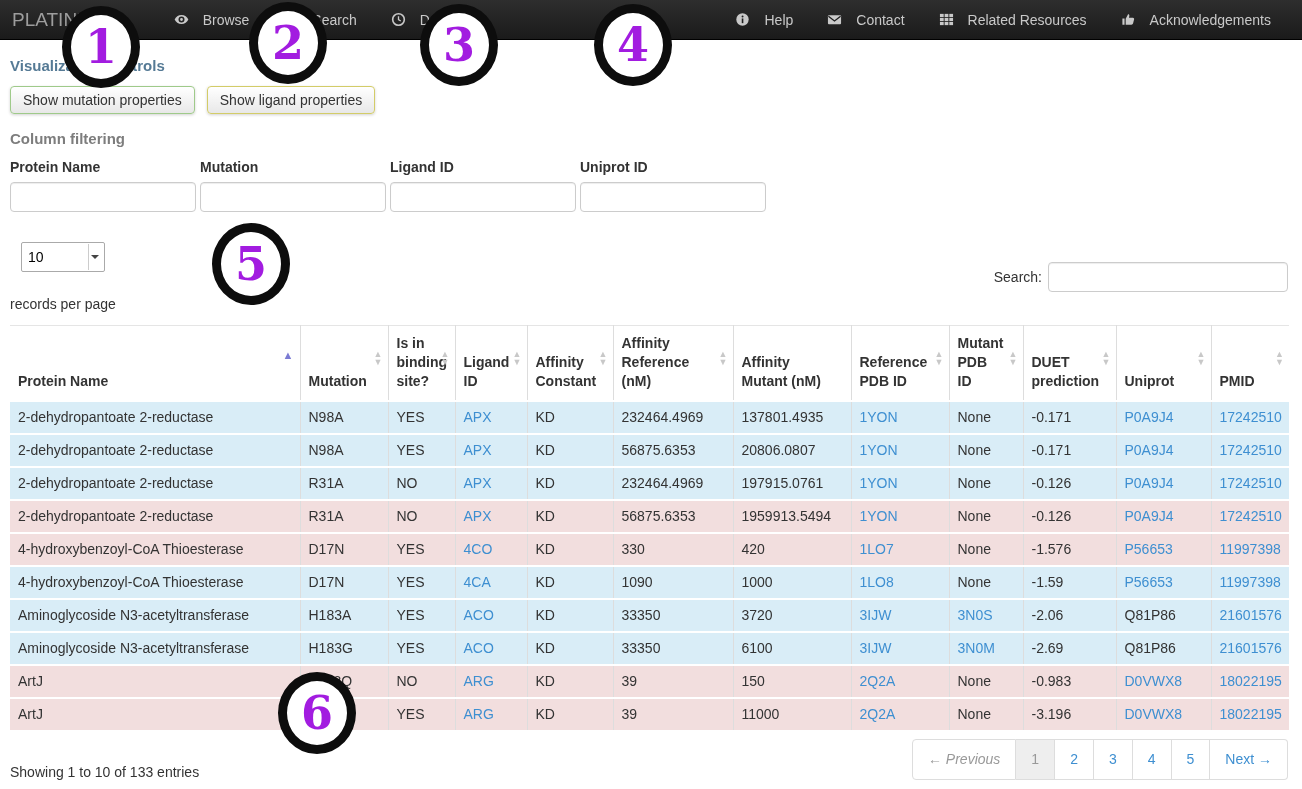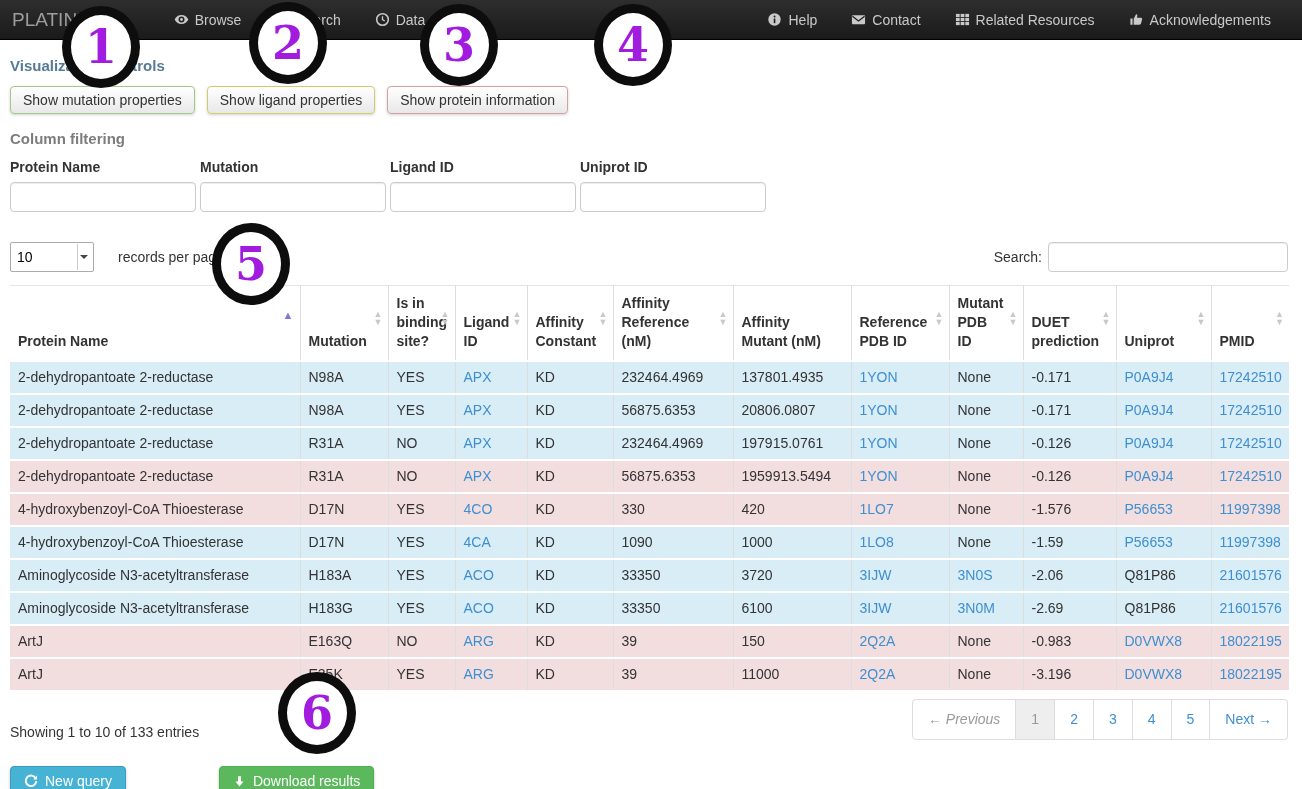--- a/index.html
+++ b/index.html
@@ -11,21 +11,21 @@
   }
   
   .navbar {
     height:40px; background:linear-gradient(var(--navbar-top), var(--navbar-bg));
     display:flex; align-items:center; border-bottom:1px solid #000;
   }
   .brand { color:var(--brand-gray); font-size:19px; padding:0 14px 0 12px; text-decoration:none; }
   .nav-left { display:flex; margin-left:36px; }
   .nav-right { display:flex; margin-left:auto; margin-right:14px; }
   .nav-item {
-    display:flex; align-items:center; gap:6px; padding:0 17px; height:40px;
+    display:flex; align-items:center; gap:14px; padding:0 17px; height:40px;
     color:var(--nav-link); text-decoration:none; font-size:14px; cursor:pointer;
   }
   .nav-item .icon { display:inline-flex; }
   
   .content { position:relative; padding:0 14px 0 10px; }
   .h-viz { font-size:15px; font-weight:bold; color:var(--heading-blue); margin:17px 0 12px 0; }
   .h-filter { font-size:15px; font-weight:bold; color:var(--heading-gray); margin:16px 0 12px 0; }
   
   .viz-buttons { display:flex; gap:12px; }
   .viz-btn {
@@ -36,21 +36,21 @@
   
   .filter-row { display:flex; }
   .filter-field { width:190px; }
   .filter-field label { display:block; font-weight:bold; margin-bottom:7px; }
   .filter-field input {
     width:186px; height:30px; border:1px solid #ccc; border-radius:4px; padding:4px 8px;
     font-family:inherit; font-size:14px; box-shadow:inset 0 1px 1px rgba(0,0,0,.075);
   }
   
   .controls-row { display:flex; align-items:center; margin-top:30px; }
-  .rpp { display:flex; align-items:center; gap:24px; }
+  .rpp { display:flex; align-items:center; gap:24px;flex-direction:column; }
   .select-wrap { position:relative; display:inline-block; }
   .select-wrap select {
     width:84px; height:30px; border:1px solid #aaa; background:#fff; font-family:inherit;
     font-size:14px; padding:2px 18px 2px 6px; appearance:none; -webkit-appearance:none; border-radius:2px;
   }
   .select-wrap::after {
     content:""; position:absolute; right:6px; top:13px; pointer-events:none;
     border:4px solid transparent; border-top-color:#444;
   }
   .select-wrap::before {
@@ -186,21 +186,20 @@
         <span>Acknowledgements</span>
       </a>
     </div>
 </nav>
 
 <main class="content">
   <h2 class="h-viz">Visualization controls</h2>
   <div class="viz-buttons">
       <button class="viz-btn" style="border-color: rgb(159, 202, 138);">Show mutation properties</button>
       <button class="viz-btn" style="border-color: rgb(211, 204, 104);">Show ligand properties</button>
-      <button class="viz-btn" style="border-color: rgb(211, 161, 161);">Show protein information</button>
     </div>
 
   <h2 class="h-filter">Column filtering</h2>
   <div class="filter-row">
       <div class="filter-field"><label>Protein Name</label><input placeholder="" style=""></div>
       <div class="filter-field"><label>Mutation</label><input placeholder="" style=""></div>
       <div class="filter-field"><label>Ligand ID</label><input placeholder="" style=""></div>
       <div class="filter-field"><label>Uniprot ID</label><input placeholder="" style=""></div>
     </div>
 

